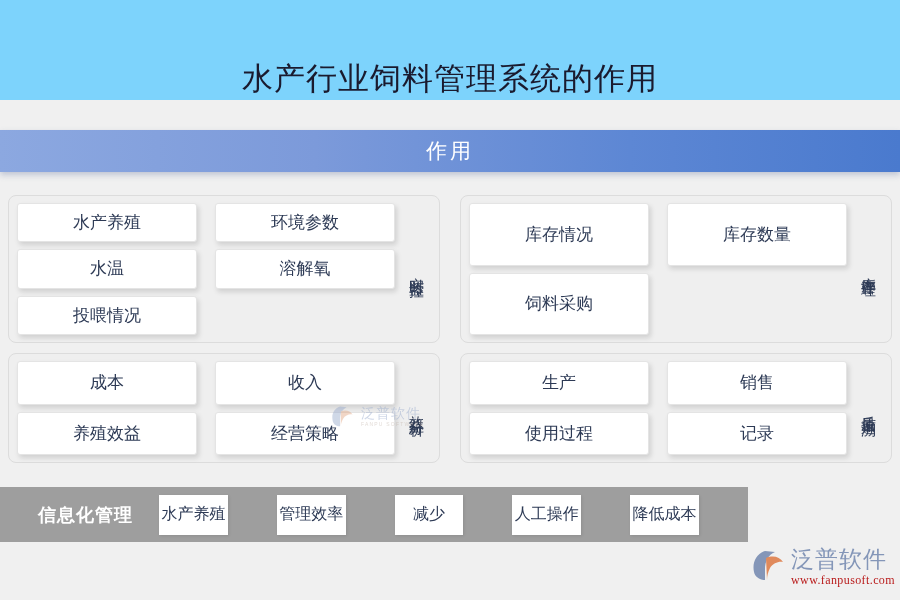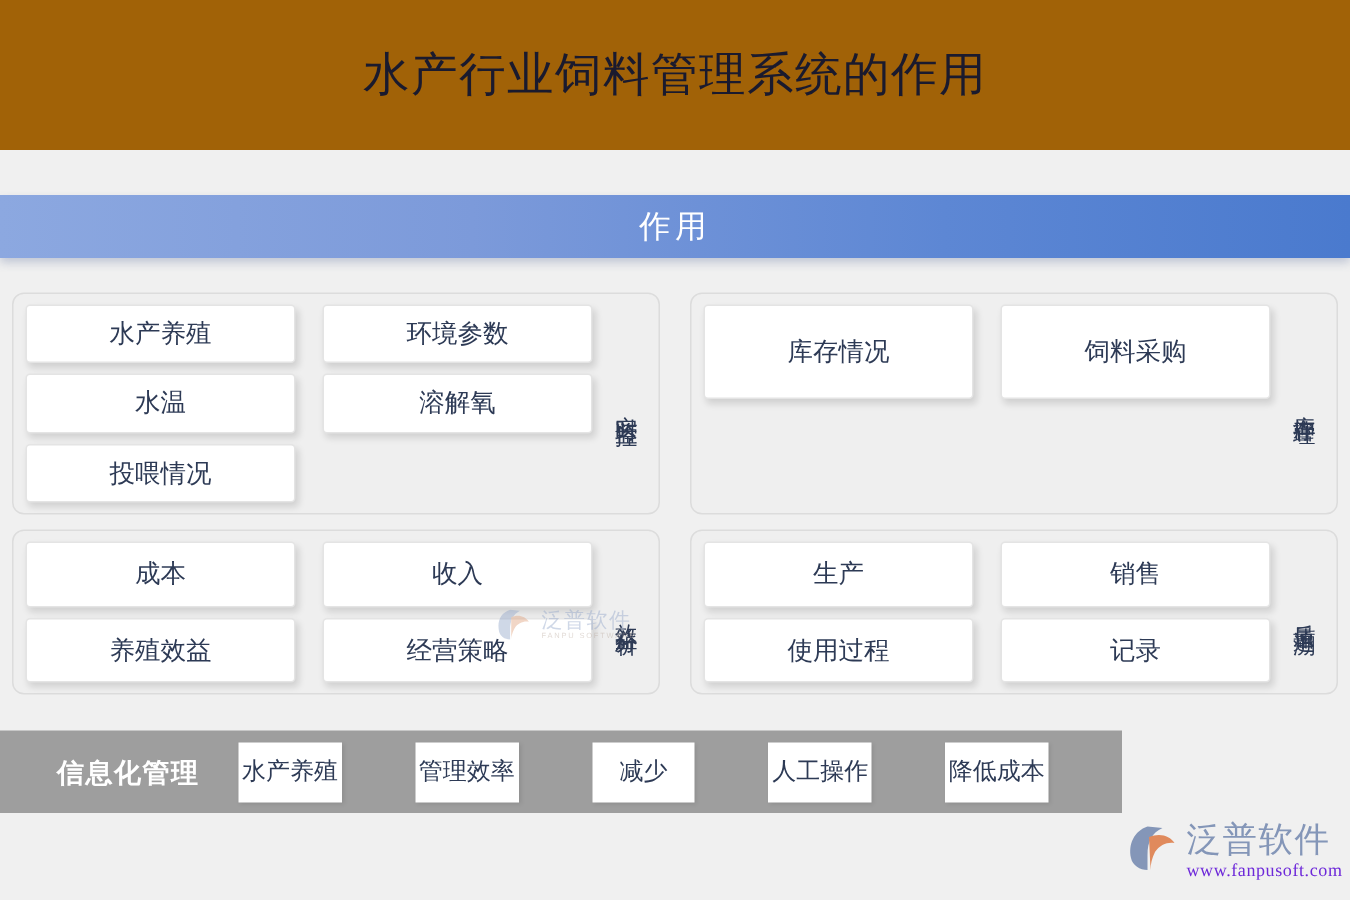--- a/index.html
+++ b/index.html
@@ -5,22 +5,22 @@
   html,body{margin:0;padding:0;}
   body{
     width:900px;height:600px;overflow:hidden;
     background:#ffffff;
     font-family:"Liberation Serif","DejaVu Serif",serif;
     position:relative;
   }
   
   #page-title{
     position:absolute;left:0;top:0;width:900px;height:100px;
-    display:flex;align-items:center;justify-content:center;
-    background:#a16207;
+    display:flex;align-items:flex-end;justify-content:center;
+    background:#7dd3fc;
     font-size:31px;color:#1a1a2e;letter-spacing:1px;
     font-family:"Liberation Serif","DejaVu Serif",serif;
   }
   
   #content-slab{
     position:absolute;left:0;top:100px;width:900px;height:460px;
     background:#f0f0f0;
   }
   #footer-strip{
     position:absolute;left:0;top:560px;width:900px;height:40px;
@@ -111,21 +111,21 @@
   #watermark .wm-cn{font-size:14px;color:#8fa3c8;letter-spacing:1px;font-family:"Liberation Sans",sans-serif;}
   #watermark .wm-en{font-size:5px;color:#b9a89c;letter-spacing:1.2px;margin-top:2px;font-family:"Liberation Sans",sans-serif;}
   
   #brand-logo{
     position:absolute;left:752px;top:548px;
     display:flex;align-items:flex-start;
   }
   #brand-logo .logo-mark{width:34px;height:30px;margin-right:5px;margin-top:2px;}
   #brand-logo .logo-text{display:flex;flex-direction:column;line-height:1;}
   #brand-logo .logo-cn{font-size:23px;color:#8496b8;letter-spacing:1px;font-family:"Liberation Sans",sans-serif;}
-  #brand-logo .logo-url{font-size:12px;color:#6d28d9;letter-spacing:.4px;margin-top:3px;font-family:"Liberation Serif","DejaVu Serif",serif;}
+  #brand-logo .logo-url{font-size:12px;color:#b91c1c;letter-spacing:.4px;margin-top:3px;font-family:"Liberation Serif","DejaVu Serif",serif;}
 </style>
 </head>
 <body>
 
 <div id="page-title">
   <span>水产行业饲料管理系统的作用</span>
 </div>
 
 <div id="content-slab">
 
@@ -142,20 +142,21 @@
         <div class="item-box">水温</div>
         <div class="item-box">溶解氧</div>
         <div class="item-box">投喂情况</div>
       </div>
       <div class="panel-vlabel">实时监控</div>
     </div>
 
     <div class="panel rows2">
       <div class="panel-boxes">
         <div class="item-box">库存情况</div>
+        <div class="item-box">库存数量</div>
         <div class="item-box">饲料采购</div>
       </div>
       <div class="panel-vlabel">库存管理</div>
     </div>
 
     <div class="panel rows2">
       <div class="panel-boxes">
         <div class="item-box">成本</div>
         <div class="item-box">收入</div>
         <div class="item-box">养殖效益</div>

